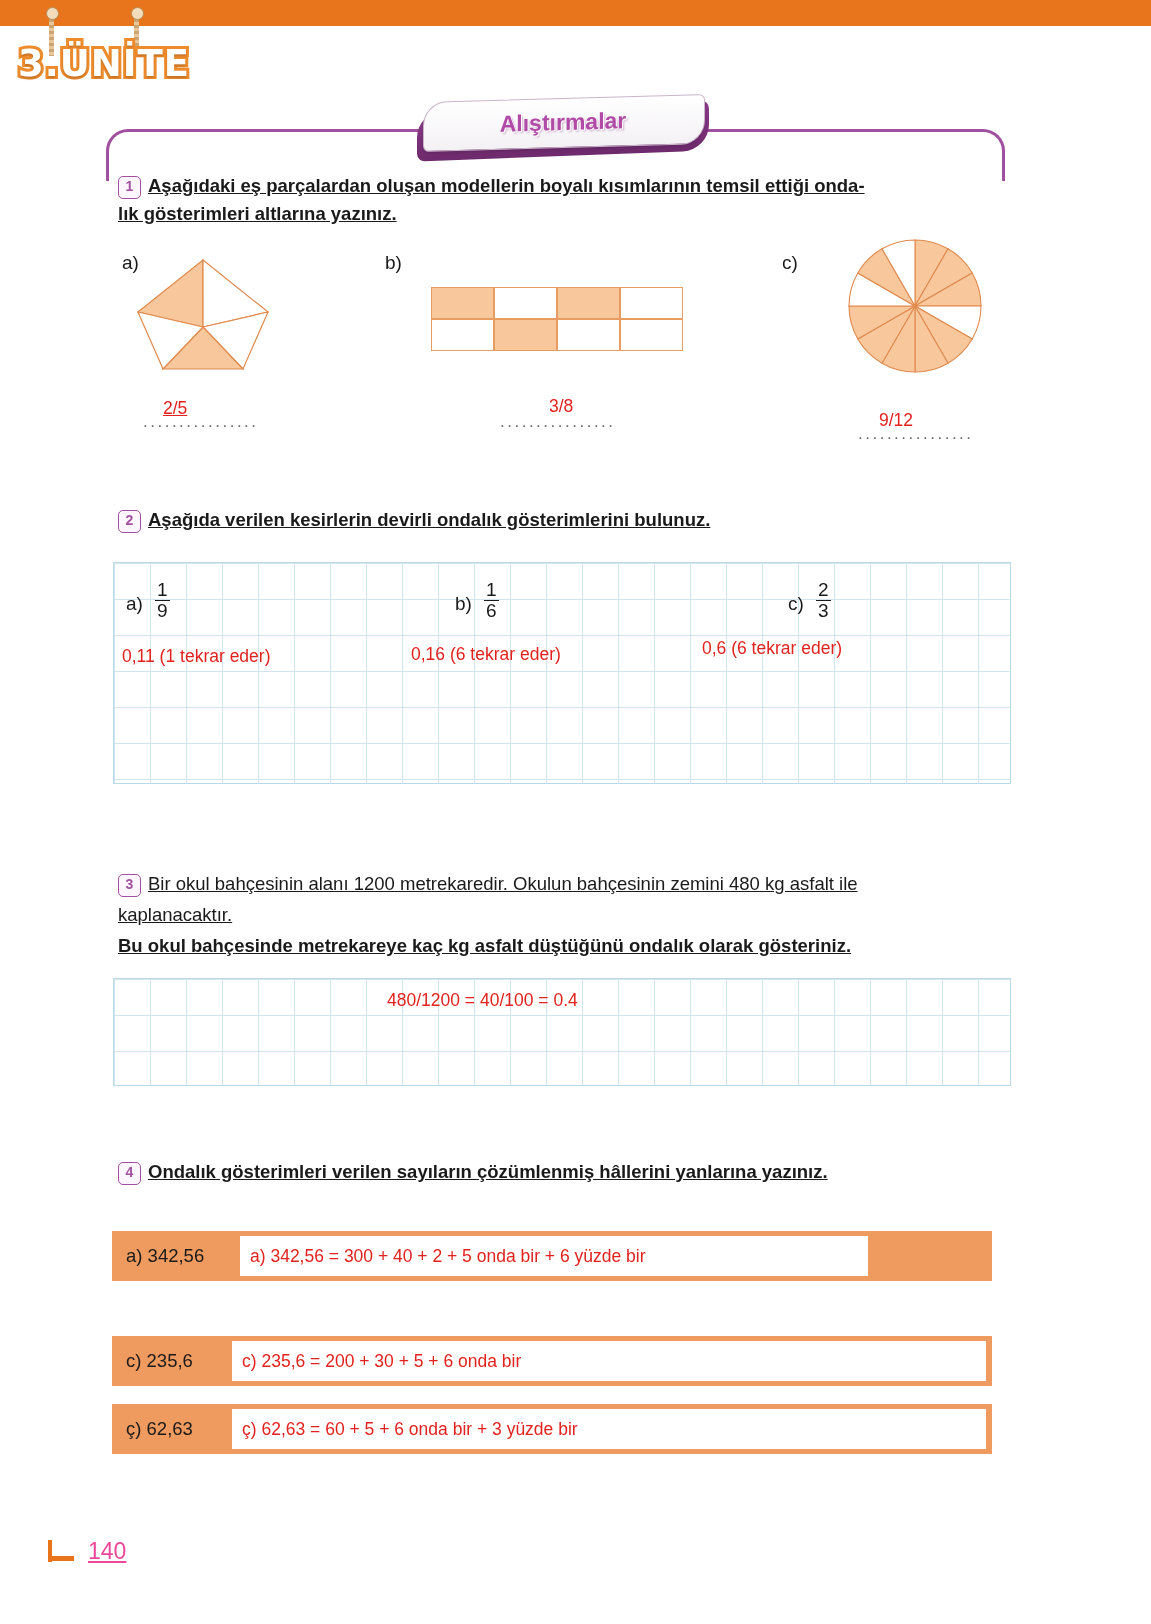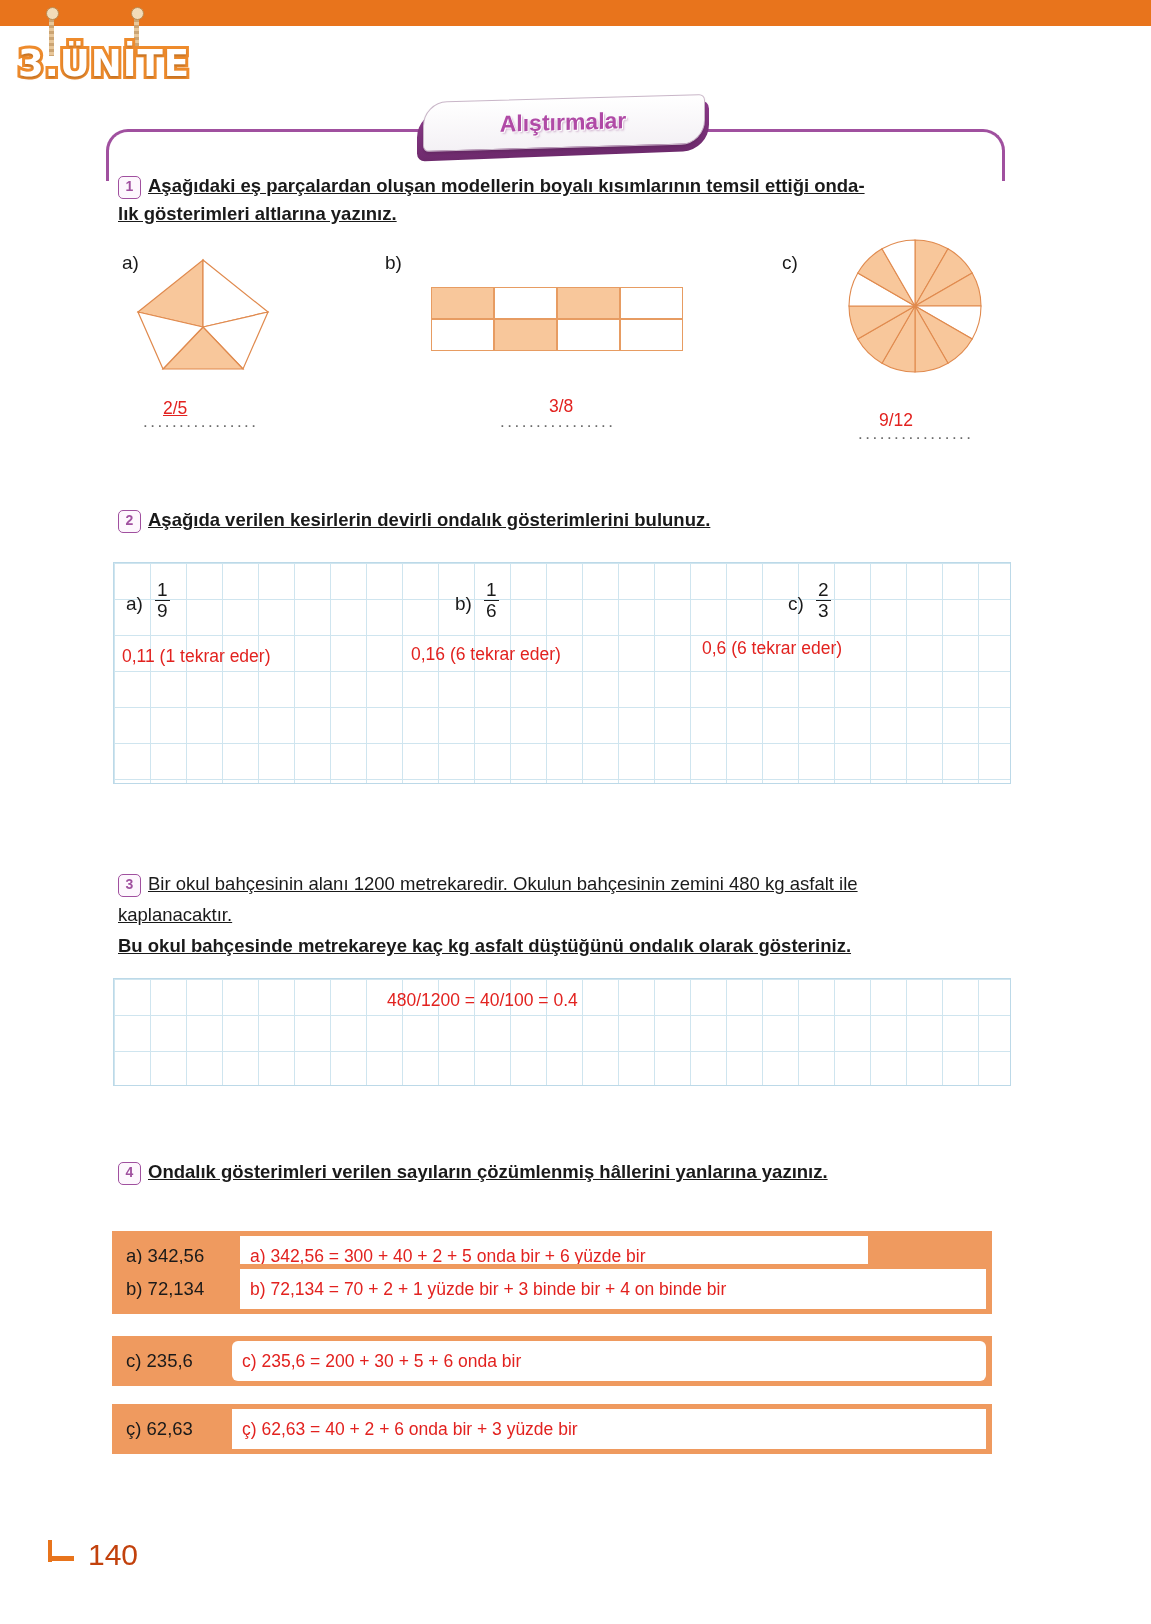--- a/index.html
+++ b/index.html
@@ -94,21 +94,21 @@
   .orow .tag{position:absolute;left:0;top:0;width:128px;height:50px;
     display:flex;align-items:center;padding-left:14px;box-sizing:border-box;
     font-size:18.5px;color:#1a1a1a;}
   .orow .field{position:absolute;top:5px;height:40px;background:#fff;
     display:flex;align-items:center;padding-left:10px;box-sizing:border-box;
     font-size:17.5px;color:#e2221f;white-space:nowrap;overflow:hidden;}
 
   
   .foot-bar{position:absolute;left:48px;top:1556px;width:26px;height:5px;background:#e8741c;}
   .foot-tick{position:absolute;left:48px;top:1540px;width:4px;height:22px;background:#e8741c;}
-  .pageno{position:absolute;left:88px;top:1538px;font-size:30px;color:#c2410c;}
+  .pageno{position:absolute;left:88px;top:1538px;font-size:23px;color:#ec4899;text-decoration:underline;}
 </style>
 </head>
 <body>
 
 <div class="page">
 
   <div class="top-banner"></div>
 
   <div class="unit-badge">
     <div class="string s1"></div>
@@ -218,30 +218,26 @@
   <div class="ans-red" style="left:387px;top:990px;">480/1200 = 40/100 = 0.4</div>
 
   <div class="q" style="left:118px;top:1158px;width:890px;">
     <span class="qnum">4</span><span class="bold">Ondalık gösterimleri verilen sayıların çözümlenmiş hâllerini yanlarına yazınız.</span>
   </div>
 
   <div class="orow" style="top:1198px;margin-top:33px;">
     <div class="tag">a) 342,56</div>
     <div class="field" style="left:128px;width:628px;">a) 342,56 = 300 + 40 + 2 + 5 onda bir + 6 yüzde bir</div>
   </div>
-  <div class="orow" style="top:1264px;">
-    <div class="tag">b) 72,134</div>
-    <div class="field" style="left:128px;width:746px;">b) 72,134 = 70 + 2 + 1 yüzde bir + 3 binde bir + 4 on binde bir</div>
-  </div>
   <div class="orow" style="top:1336px;">
     <div class="tag">c) 235,6</div>
-    <div class="field" style="left:120px;width:754px;border-radius:6px;">c) 235,6 = 200 + 30 + 5 + 6 onda bir</div>
+    <div class="field" style="left:120px;width:754px;">c) 235,6 = 200 + 30 + 5 + 6 onda bir</div>
   </div>
   <div class="orow" style="top:1404px;">
     <div class="tag">ç) 62,63</div>
-    <div class="field" style="left:120px;width:754px;">ç) 62,63 = 40 + 2 + 6 onda bir + 3 yüzde bir</div>
+    <div class="field" style="left:120px;width:754px;">ç) 62,63 = 60 + 5 + 6 onda bir + 3 yüzde bir</div>
   </div>
 
   <div class="foot-tick"></div>
   <div class="foot-bar"></div>
   <div class="pageno">140</div>
 
 </div>
 
 </body></html>

